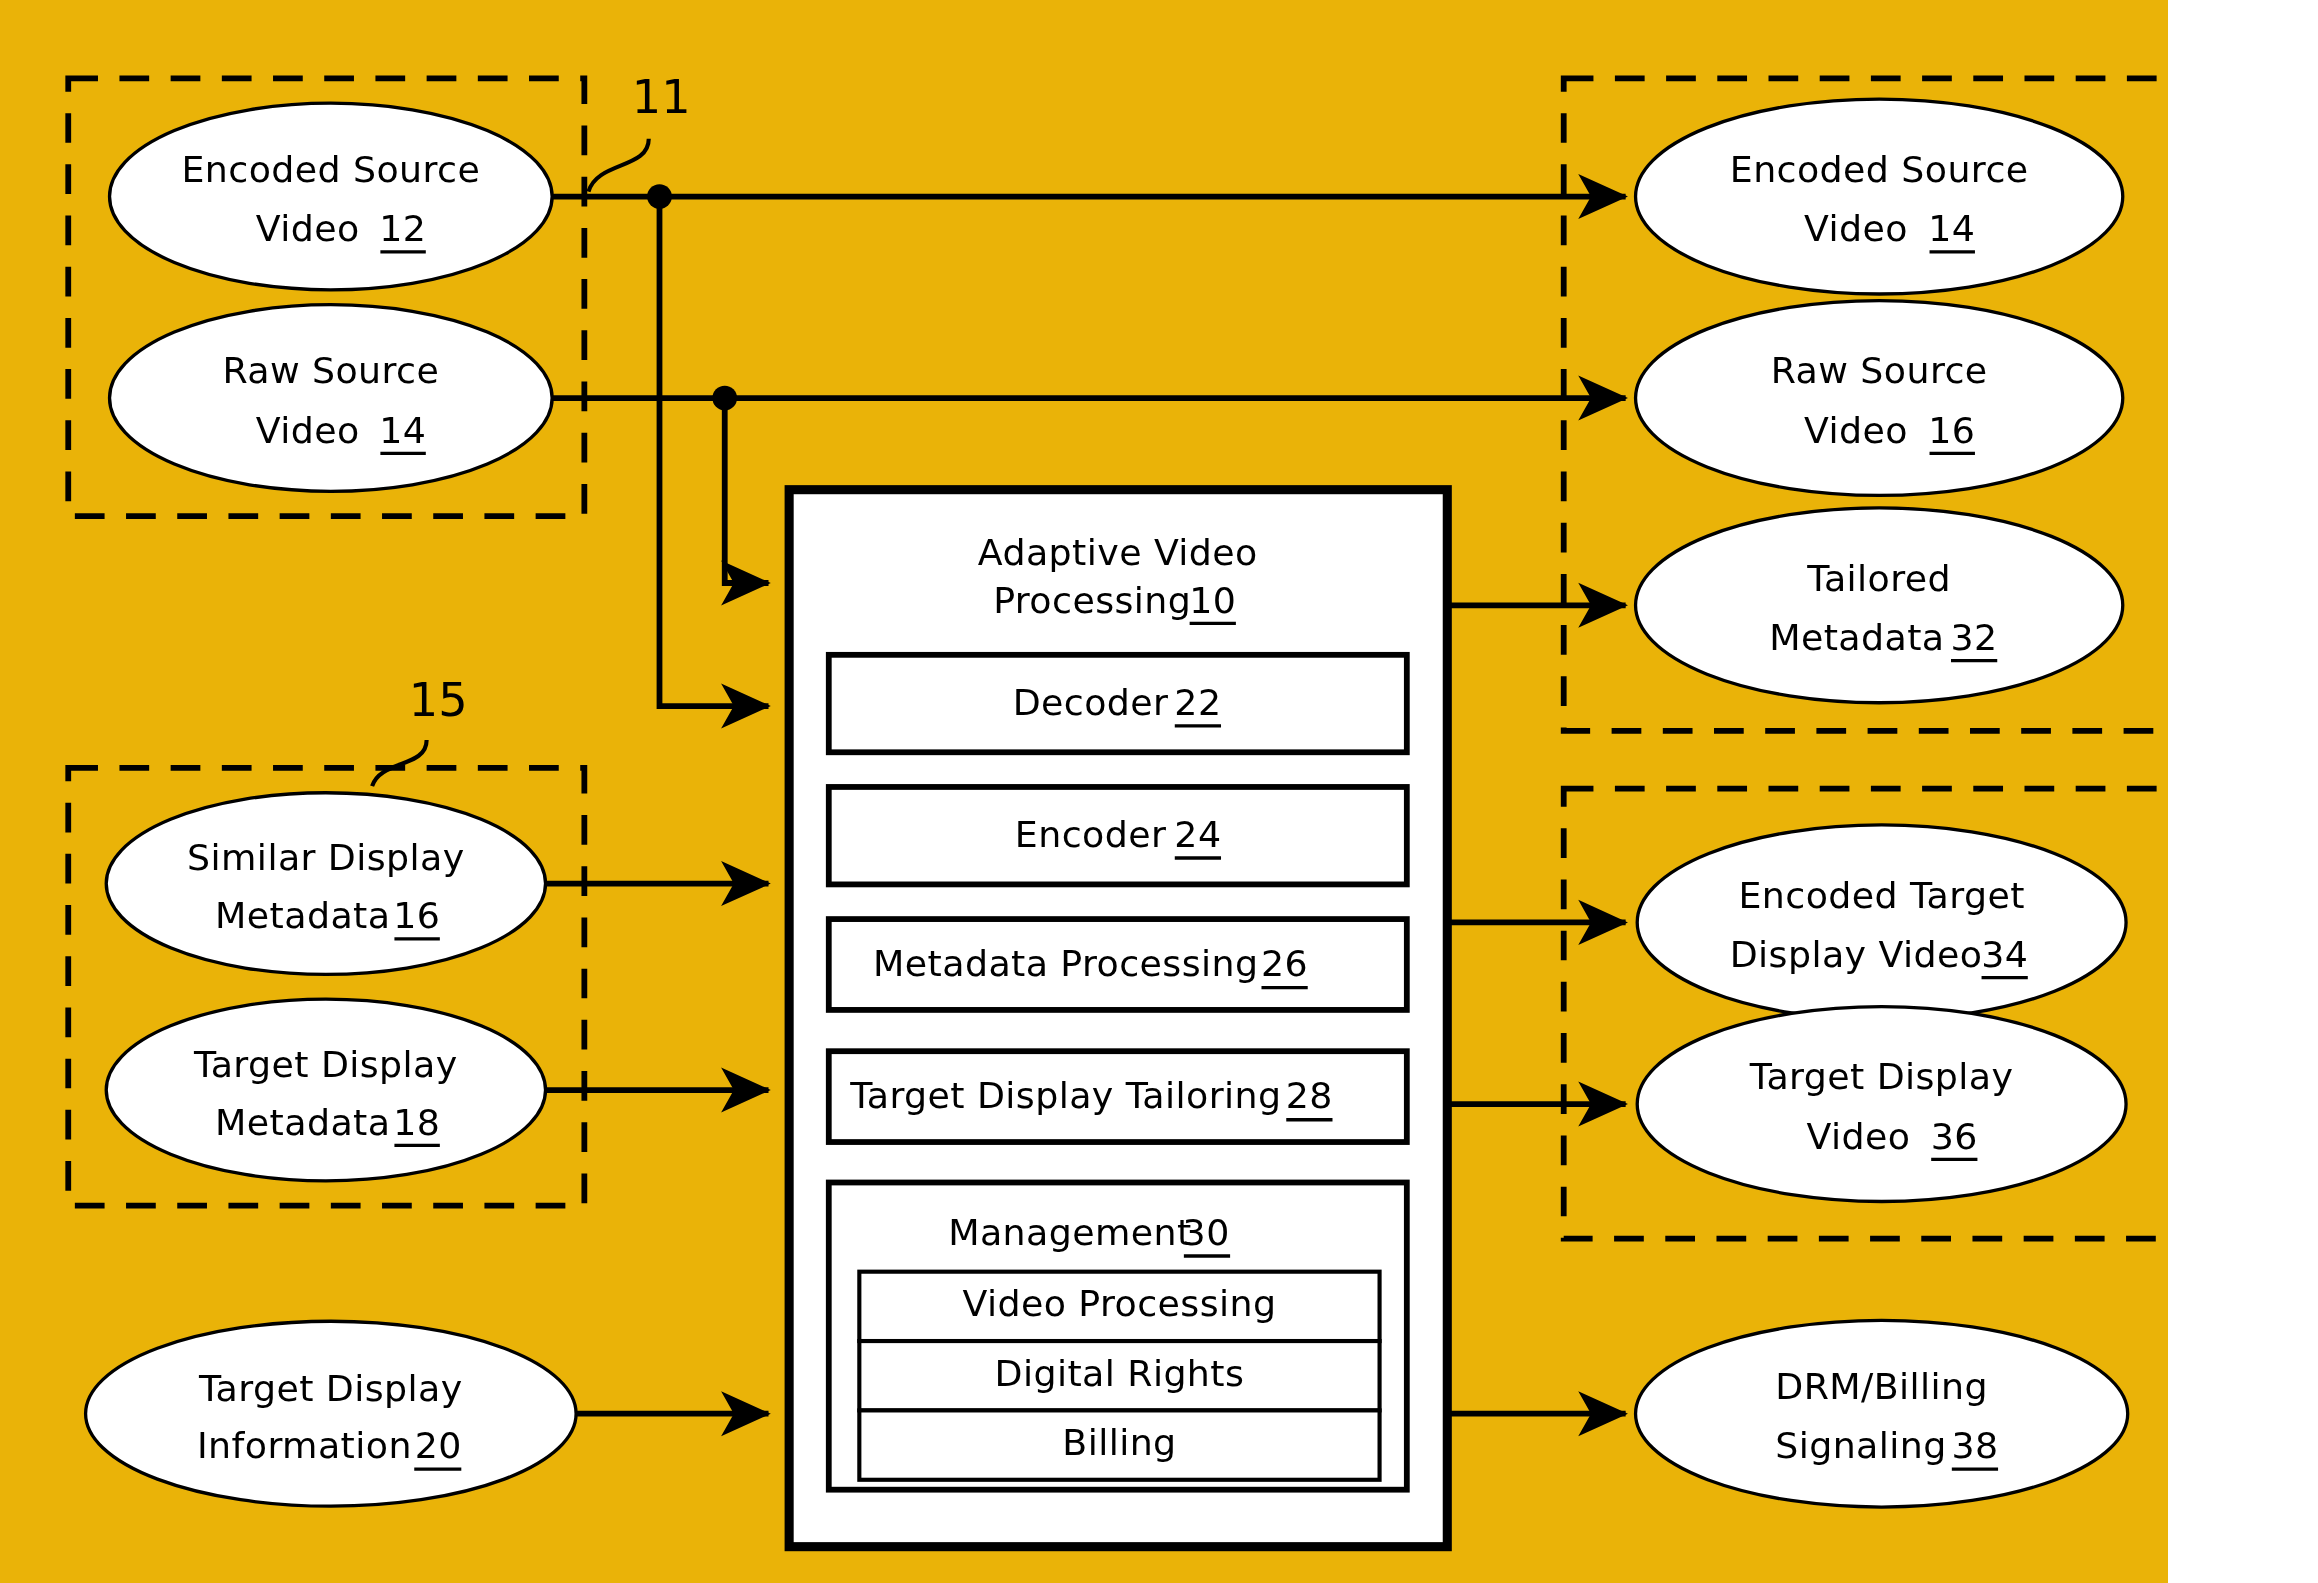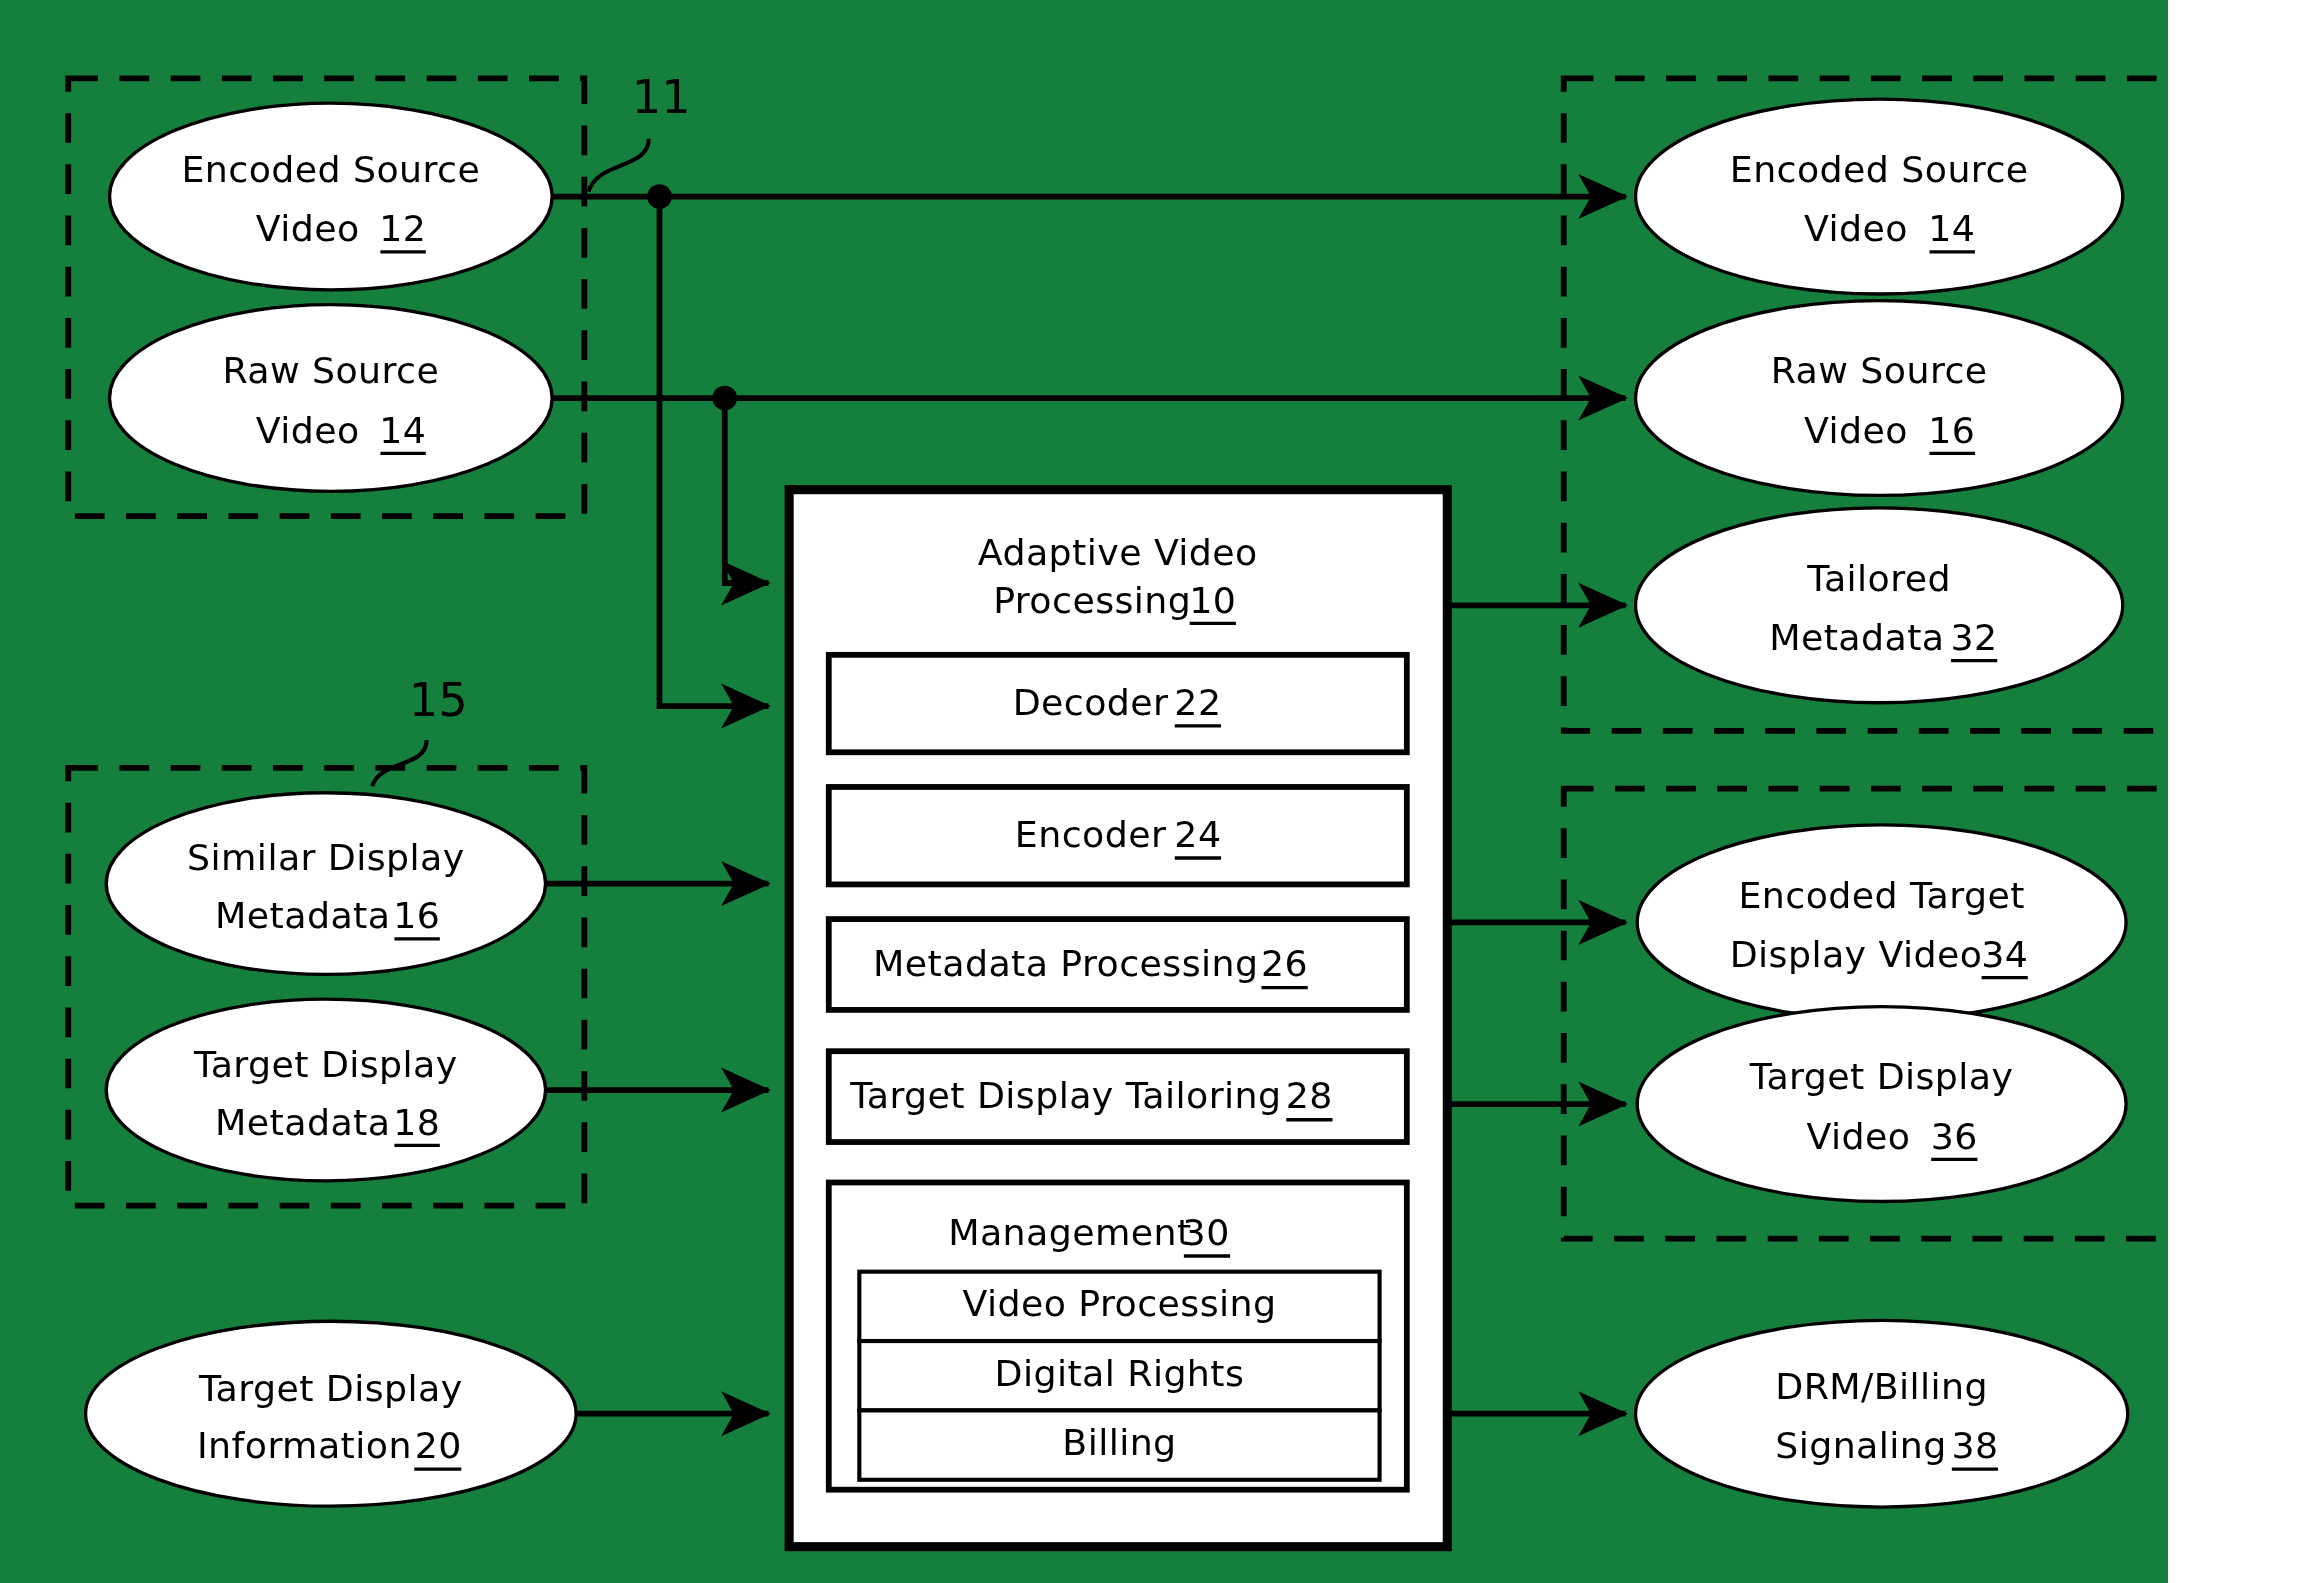--- a/index.html
+++ b/index.html
@@ -7,21 +7,21 @@
     padding: 0;
     background: #ffffff;
   }
   body {
     font-family: "DejaVu Sans", sans-serif;
   }
   #canvas {
     position: relative;
     width: 2168px;
     height: 1583px;
-    background: #15803d;
+    background: #eab308;
     overflow: hidden;
     text-decoration: underline;
   }
   svg#diagram {
     position: absolute;
     top: 0;
     left: 0;
     width: 2319px;
     height: 1583px;
   }

